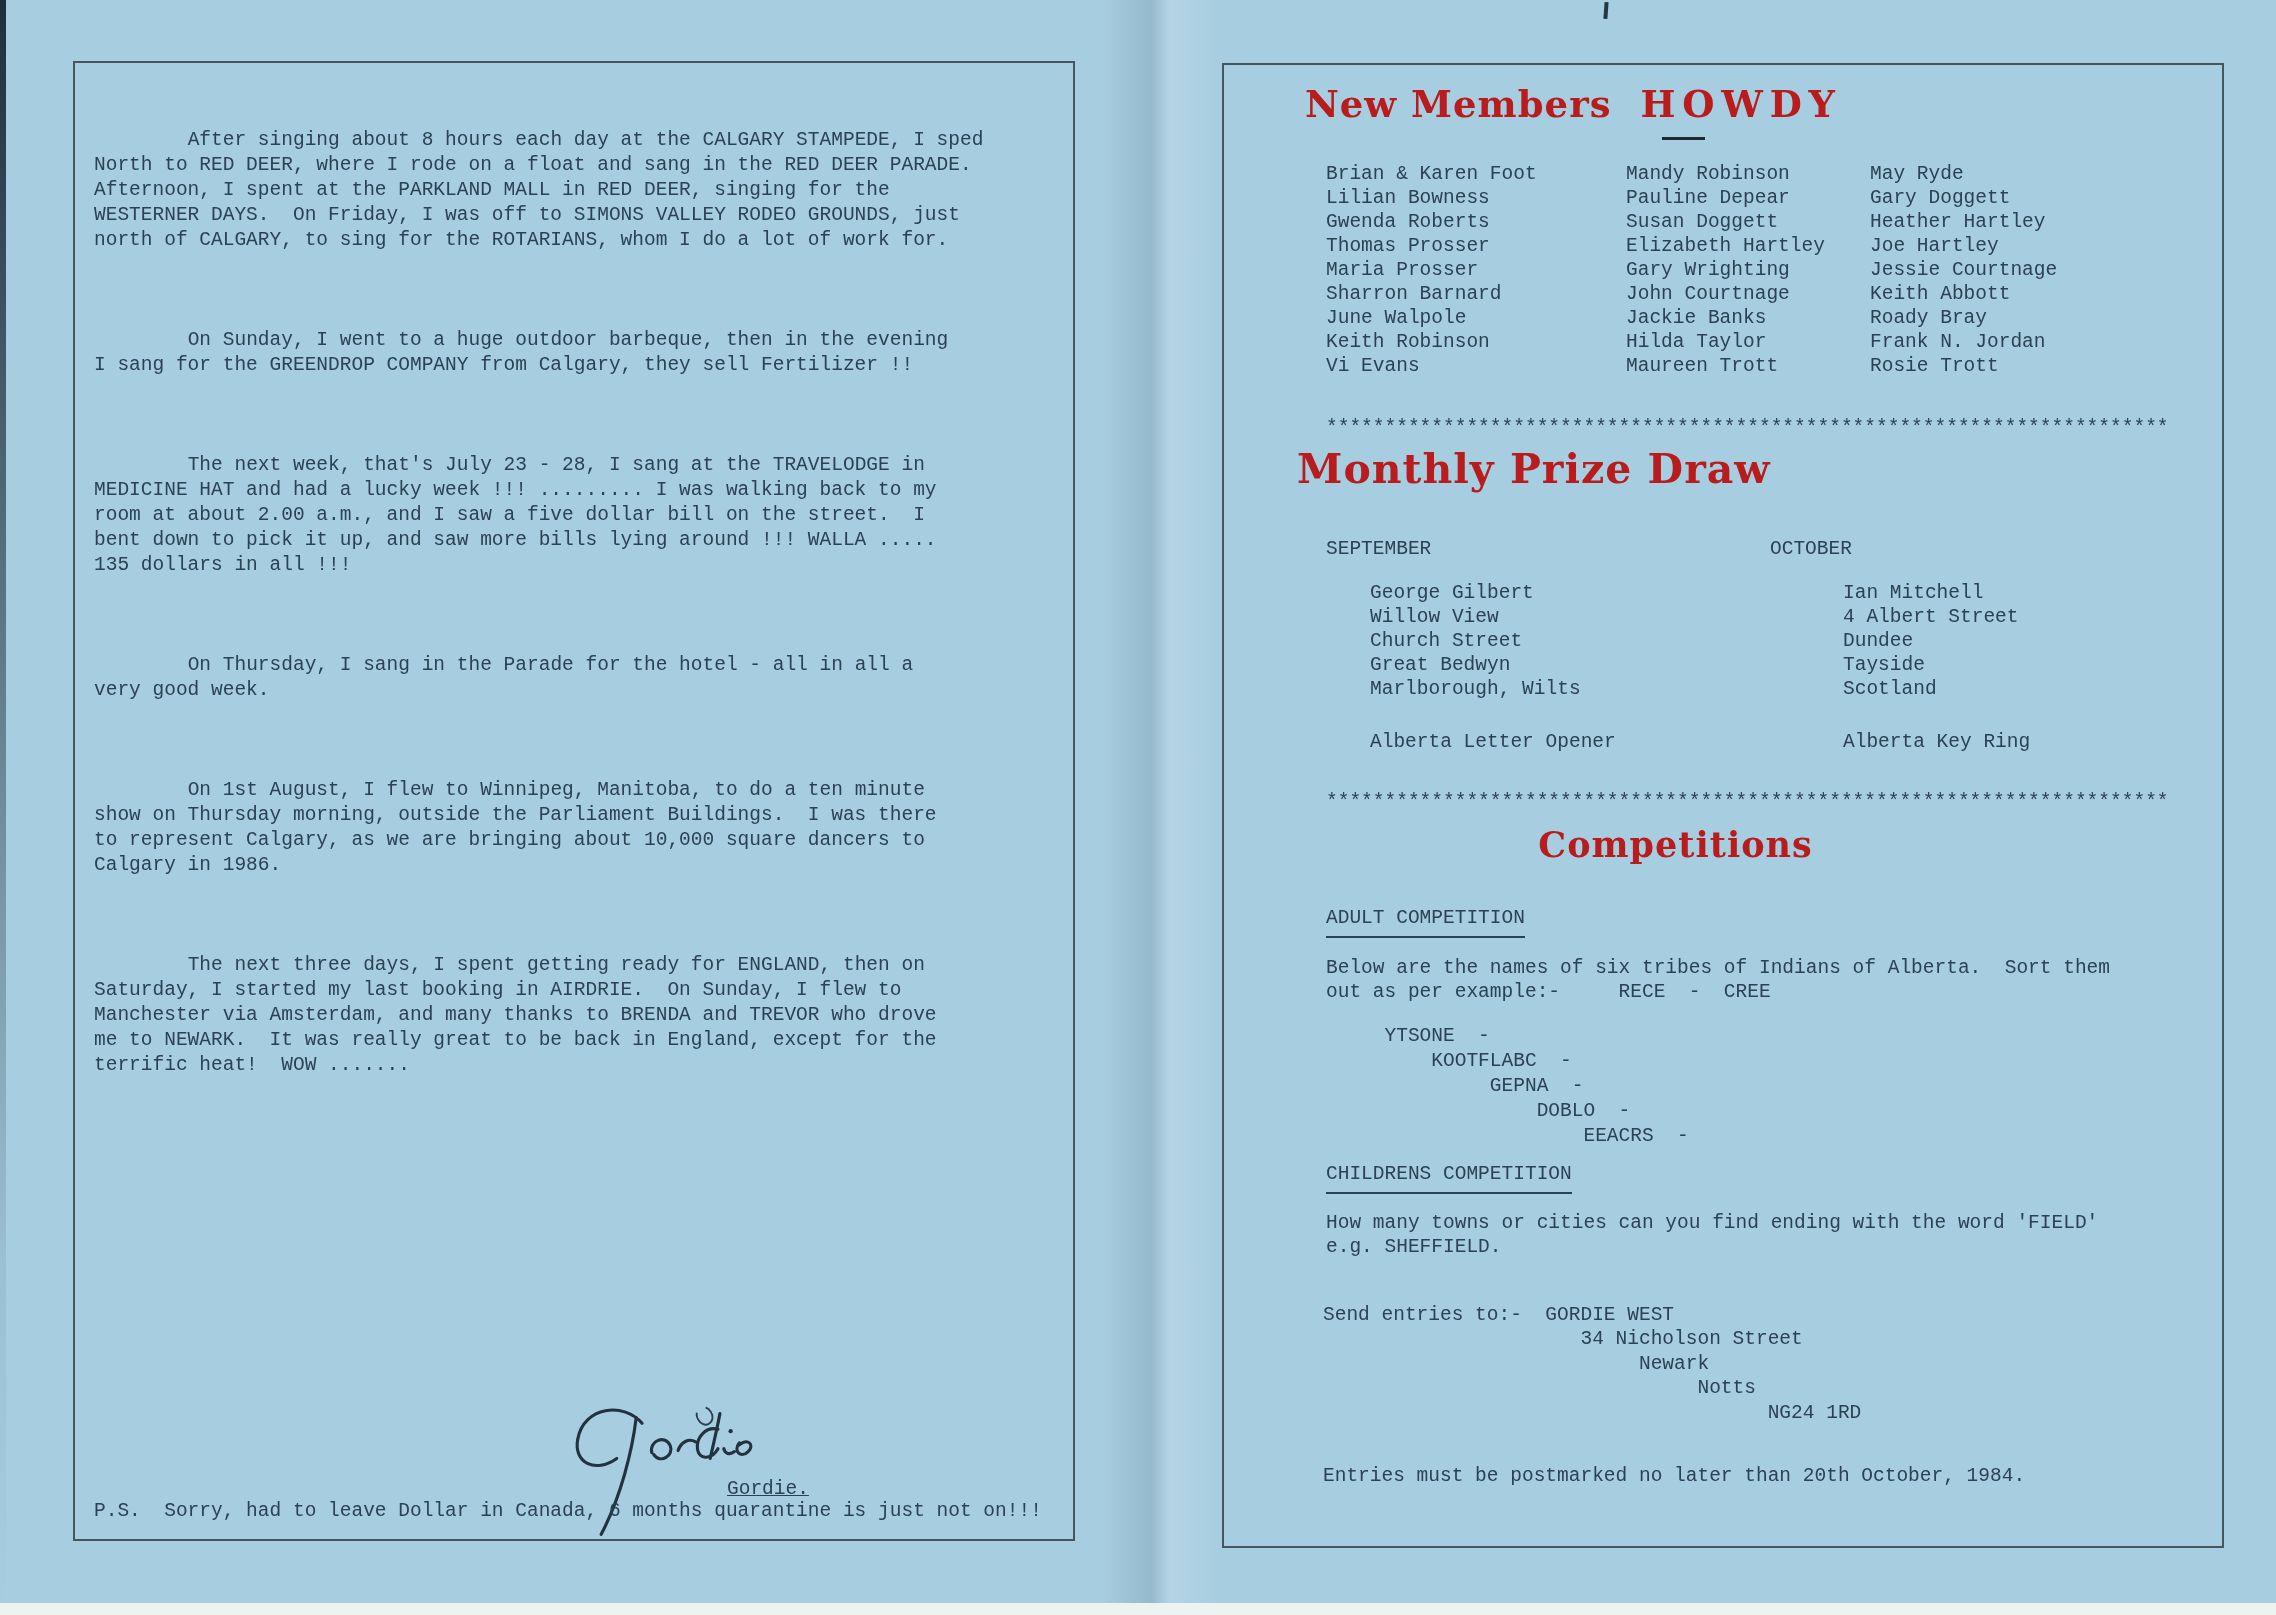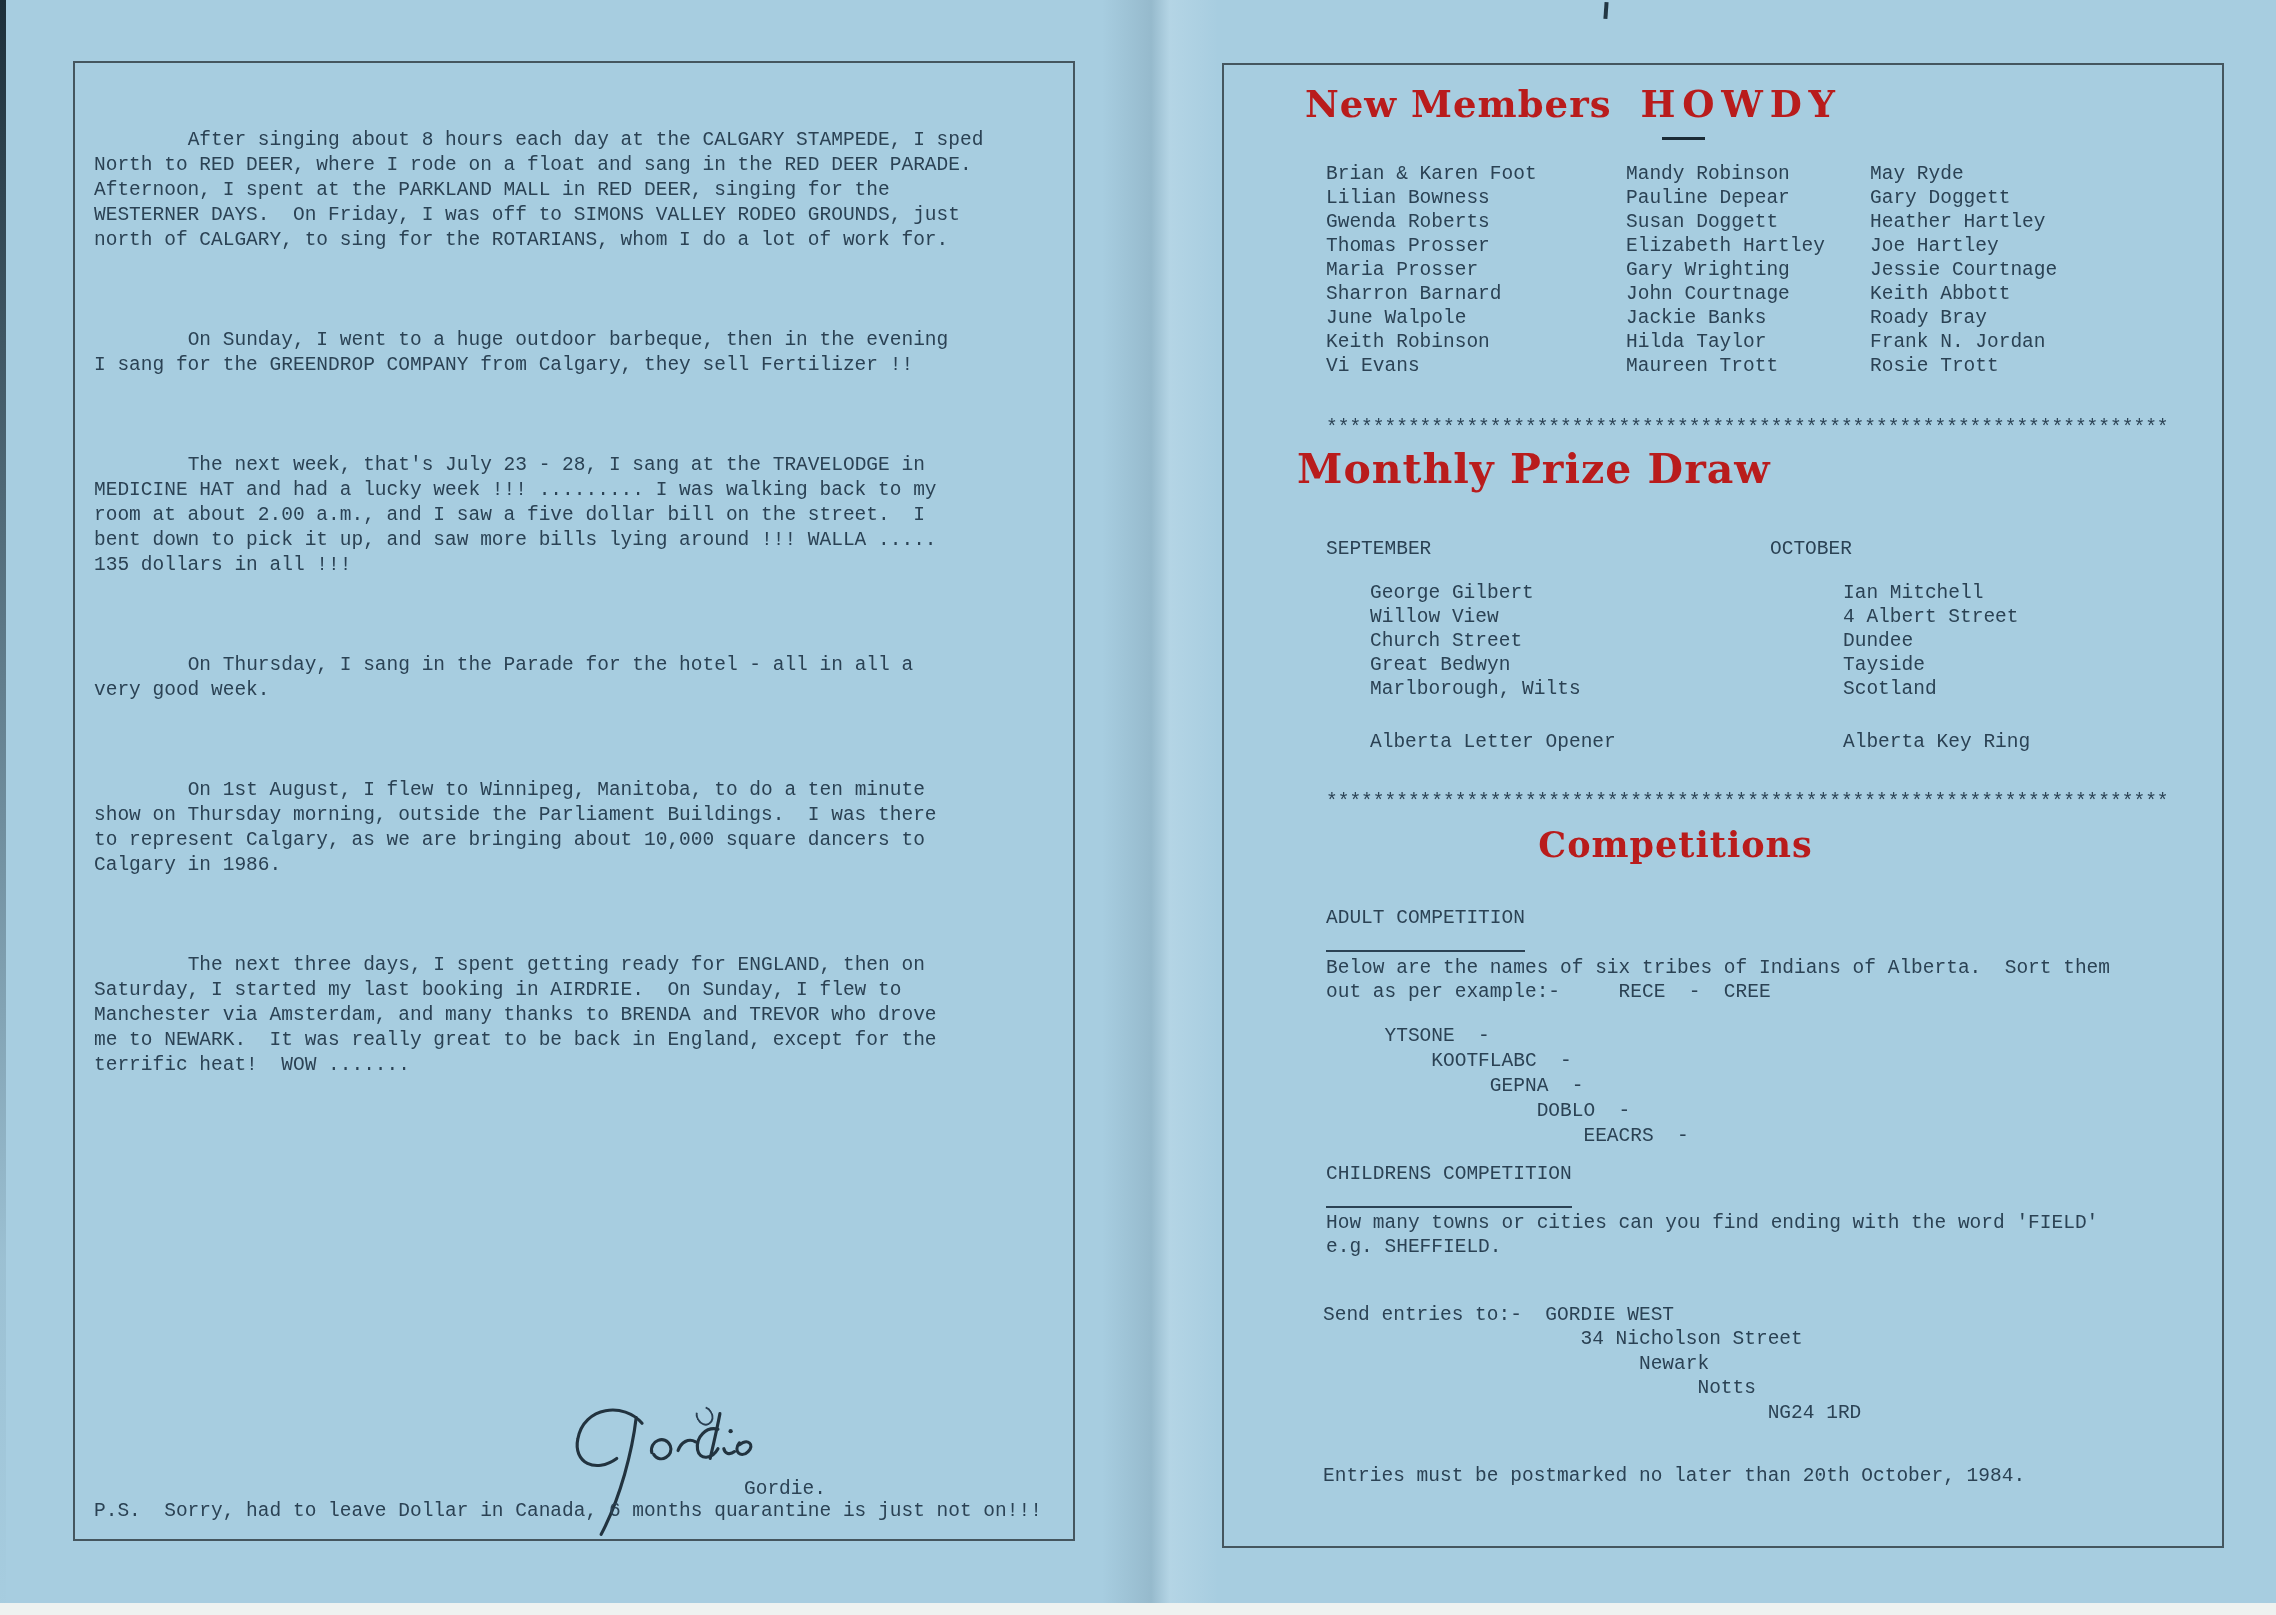--- a/index.html
+++ b/index.html
@@ -26,21 +26,21 @@
   .page-box.right{left:1222px;top:63px;width:998px;height:1481px;}
   
   .letter{position:absolute;left:94px;top:78px;width:977px;line-height:25px;}
   .letter p{margin:0 0 25px 0;}
   .letter p:last-child{margin-bottom:0;}
   .uword{text-decoration:underline;text-underline-offset:4.9px;text-decoration-thickness:2px;}
   .doodle{position:absolute;left:696px;top:1406px;width:12.7px;height:15.6px;
     border:2.9px solid #2a3f52;border-radius:50%;border-top-color:transparent;transform:rotate(-30deg);}
   .signature{position:absolute;left:527px;top:1400px;width:234px;height:146px;}
   .signature path{stroke:#22333f;stroke-width:3.2;fill:none;stroke-linecap:round;}
-  .typed-signoff{position:absolute;left:744px;top:1478px;}
+  .typed-signoff{position:absolute;left:727px;top:1478px;text-decoration:underline;}
   .ps{position:absolute;left:94px;top:1500px;}
   
   .blackletter{
     font-family:"DejaVu Serif","Liberation Serif",serif;
     font-weight:bold;color:#b91c1c;letter-spacing:1px;
   }
   .nm-title{position:absolute;left:1305px;top:82px;font-size:37px;display:flex;gap:29px;}
   .nm-howdy{letter-spacing:6.8px;}
   .howdy-underline{position:absolute;left:1662px;top:137px;width:43px;height:2.9px;background:#1b2b36;}
   .members-col{position:absolute;top:162px;line-height:24px;}
@@ -55,21 +55,21 @@
   .month-label.sep{left:1326px;}
   .month-label.oct{left:1770px;}
   .winner{position:absolute;top:581px;line-height:24px;}
   .winner.sep{left:1370px;}
   .winner.oct{left:1843px;}
   .prize-line{position:absolute;top:731px;}
   .prize-line.sep{left:1370px;}
   .prize-line.oct{left:1843px;}
   .comp-title{position:absolute;left:1222px;top:824px;width:907px;text-align:center;font-size:35px;}
   .section-heading{position:absolute;line-height:23.4px;}
-  .section-heading span{display:inline-block;border-bottom:2px solid #2b4254;padding-bottom:20px;}
+  .section-heading span{display:inline-block;border-bottom:2px solid #2b4254;padding-bottom:6px;}
   .adult-heading{left:1326px;top:907px;}
   .childrens-heading{left:1326px;top:1163px;}
   .adult-intro{position:absolute;left:1326px;top:956px;line-height:24.4px;}
   .anagrams{position:absolute;left:1326px;top:1024px;line-height:25px;}
   .childrens-intro{position:absolute;left:1326px;top:1211px;line-height:24.4px;}
   .send-block{position:absolute;left:1323px;top:1303px;line-height:24.4px;}
   .deadline{position:absolute;left:1323px;top:1465px;}
 </style>
 </head>
 <body>

